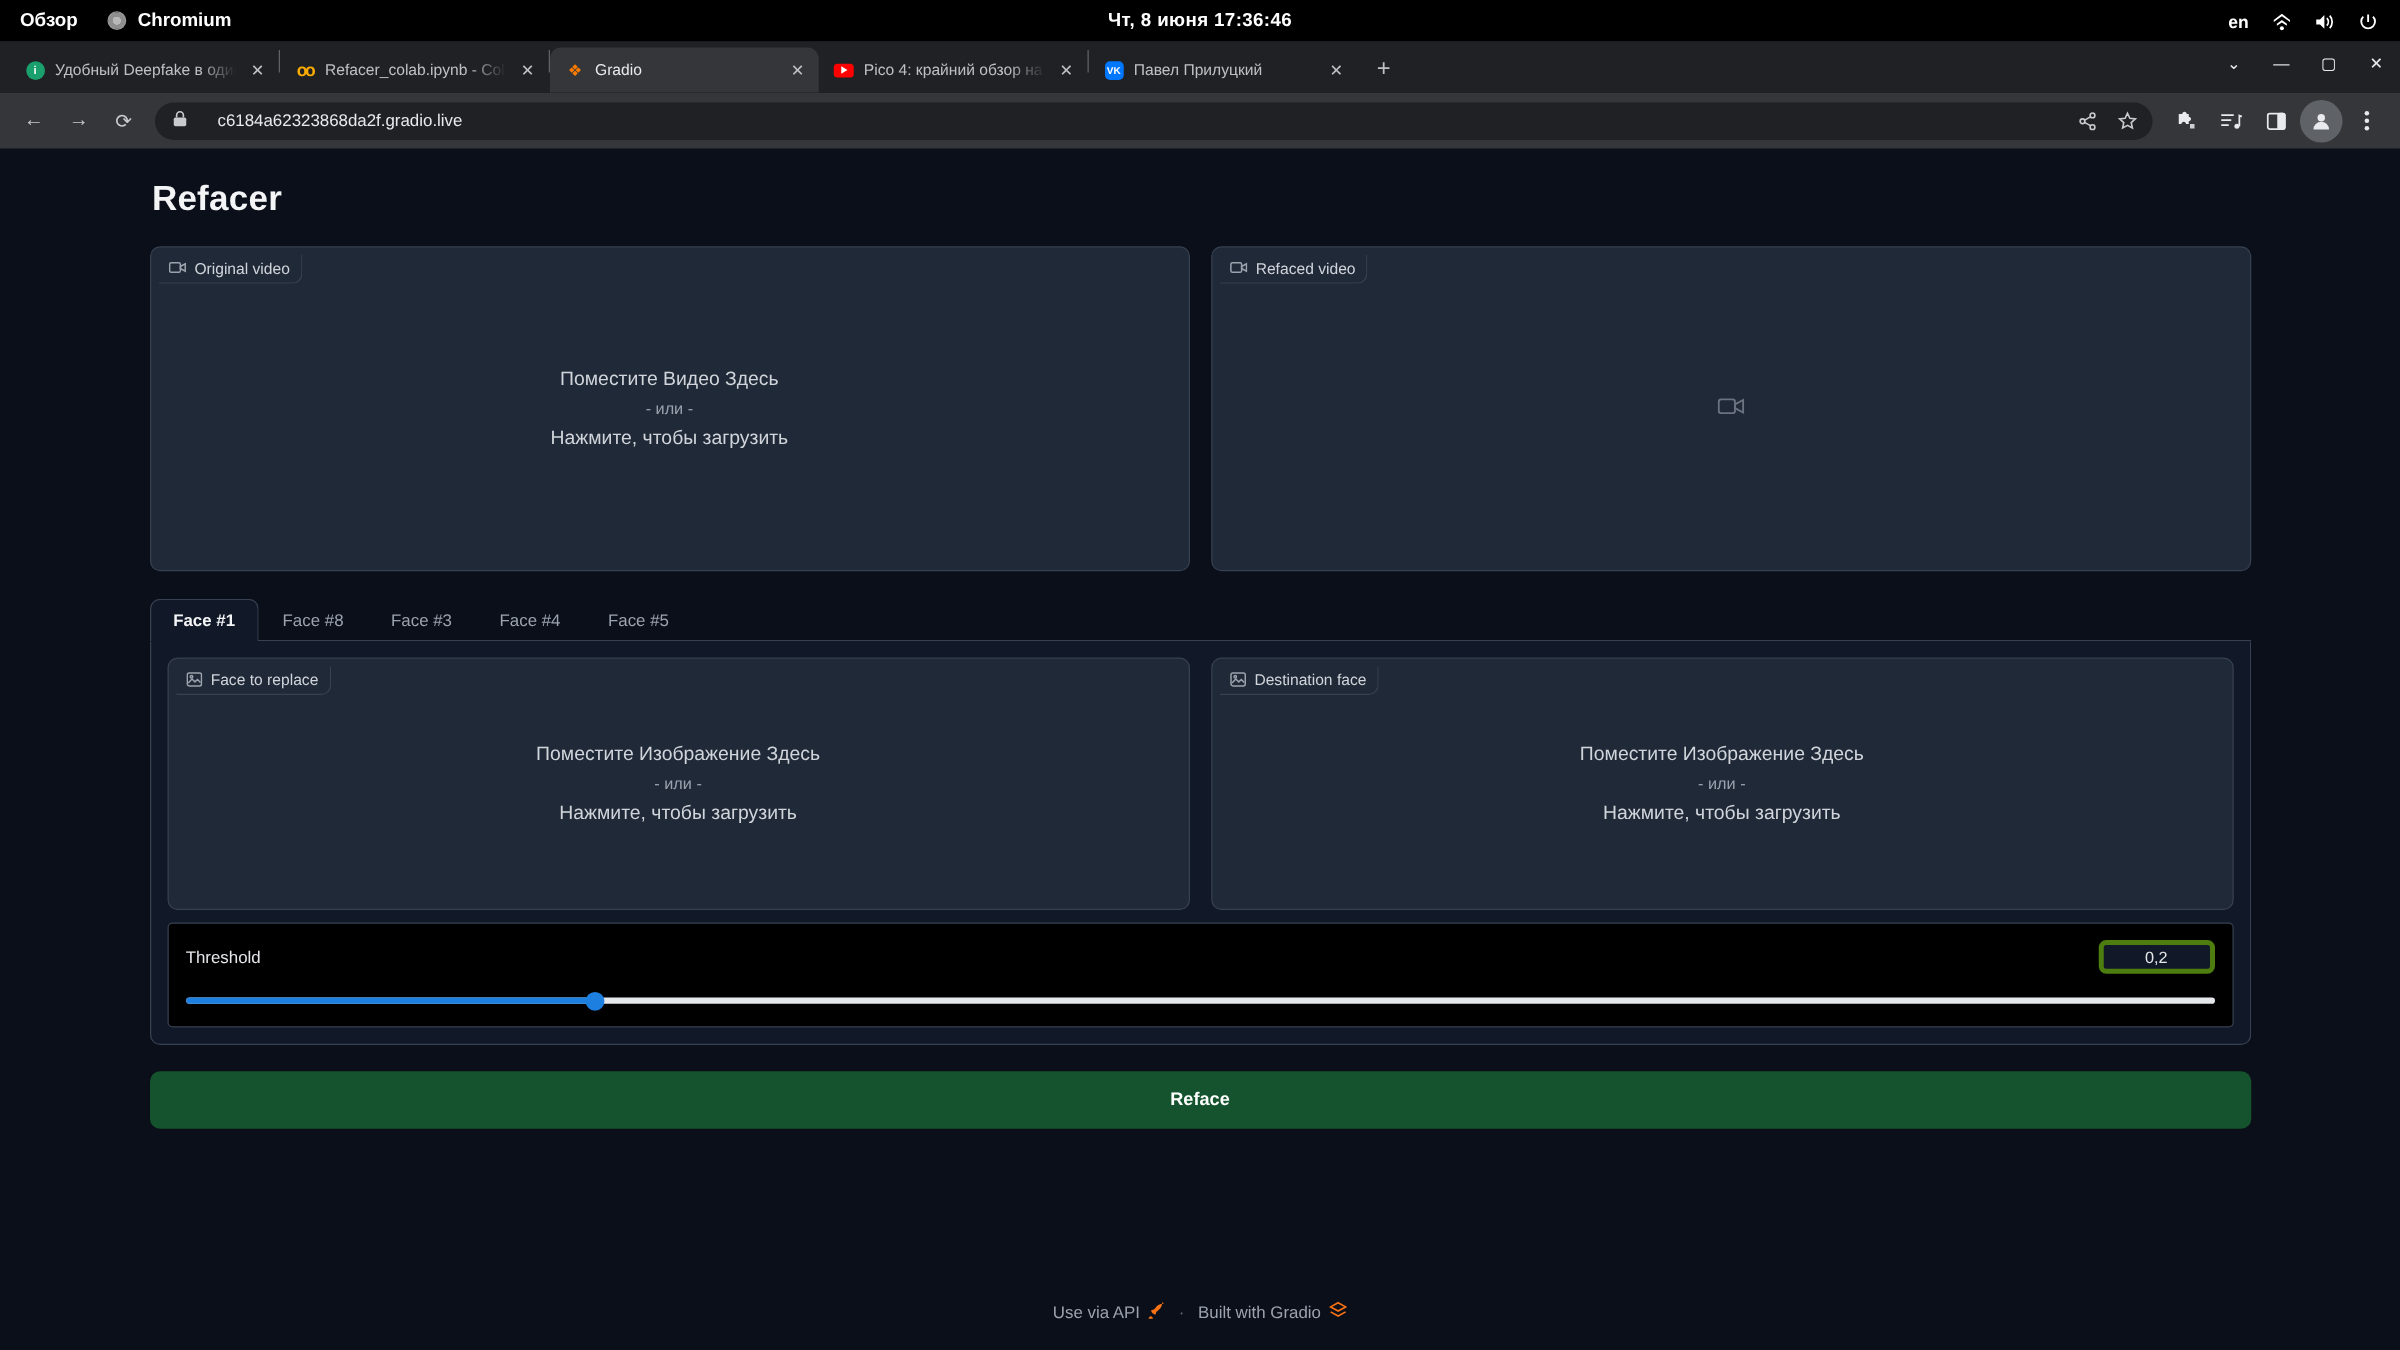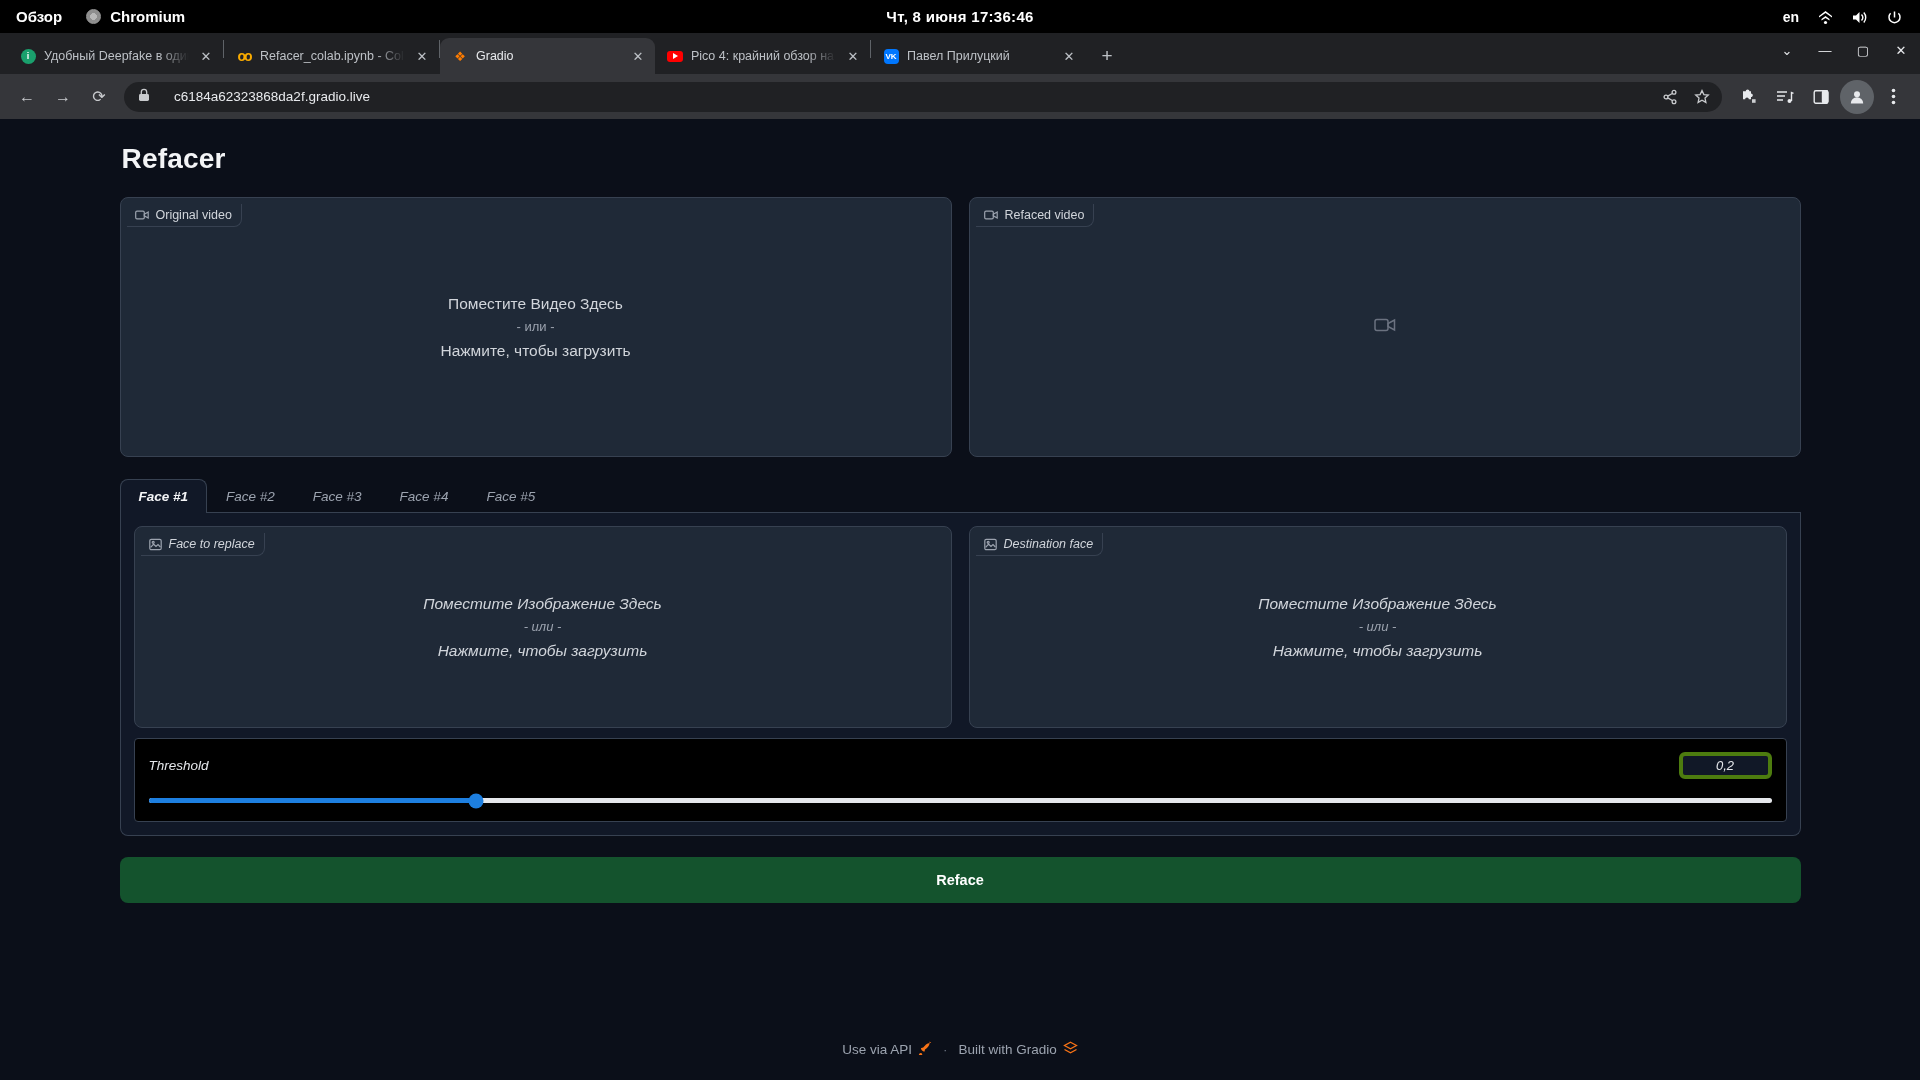--- a/index.html
+++ b/index.html
@@ -110,33 +110,33 @@
 
   .block {
     background: #1f2937; border: 1px solid #374151; border-radius: 8px;
     position: relative;
   }
   .blk-label {
     position: absolute; top: 6px; left: 6px; z-index: 2;
     background: #1f2937e6; border: 1px solid #374151; border-top: none; border-left: none;
     border-radius: 0 0 8px 0;
     padding: 4px 9px 4px 8px;
-    display: flex; align-items: center; gap: 7px;
+    display: flex; gap: 7px;
     font-size: 12.5px; color: #d1d5db;
   }
   .blk-label svg { display:block; }
 
   .video-pane { height: 258px; display: flex; align-items: center; justify-content: center; }
   .drop-text { text-align: center; color: #d1d5db; font-size: 15.5px; line-height: 1.62; }
   .drop-text .alt { font-size: 13px; color: #9ca3af; }
 
   .video-out { height: 258px; display: flex; align-items: center; justify-content: center; color: #6b7280; }
 
   
-  .tabs-wrap { margin-top: 22px; font-style: italic; }
+  .tabs-wrap { margin-top: 22px; }
   .tabnav {
     display: flex; align-items: flex-end; gap: 0;
     border-bottom: 1px solid #374151;
   }
   .gtab {
     padding: 9px 18px; font-size: 13.5px; color: #9ca3af;
     border: 1px solid transparent; border-bottom: none; cursor: pointer;
     border-radius: 8px 8px 0 0; margin-bottom: -1px; background: transparent;
   }
   .gtab.active {
@@ -389,21 +389,21 @@
                 </svg>
             </span>
           </div>
         </div>
       </div>
     </div>
 
     <div class="tabs-wrap">
       <div class="tabnav">
         <div class="gtab active">Face #1</div>
-        <div class="gtab">Face #2</div>
+        <div class="gtab">Face #8</div>
         <div class="gtab">Face #3</div>
         <div class="gtab">Face #4</div>
         <div class="gtab">Face #5</div>
       </div>
 
       <div class="tabpanel">
         <div class="row">
 
           <div class="half">
             <div class="block">

